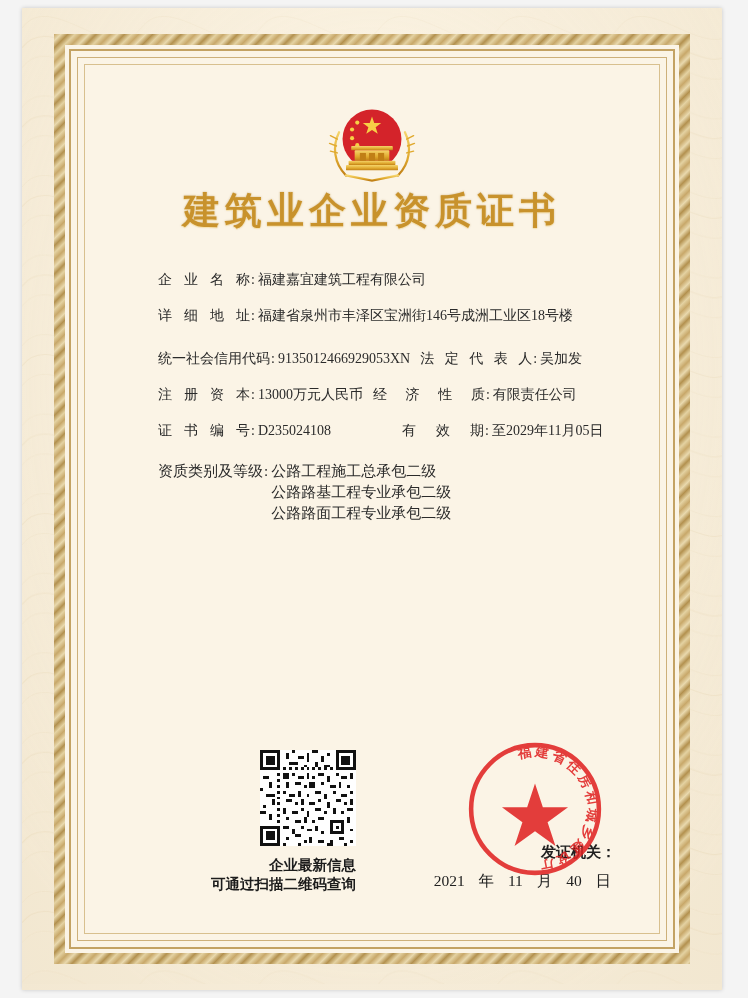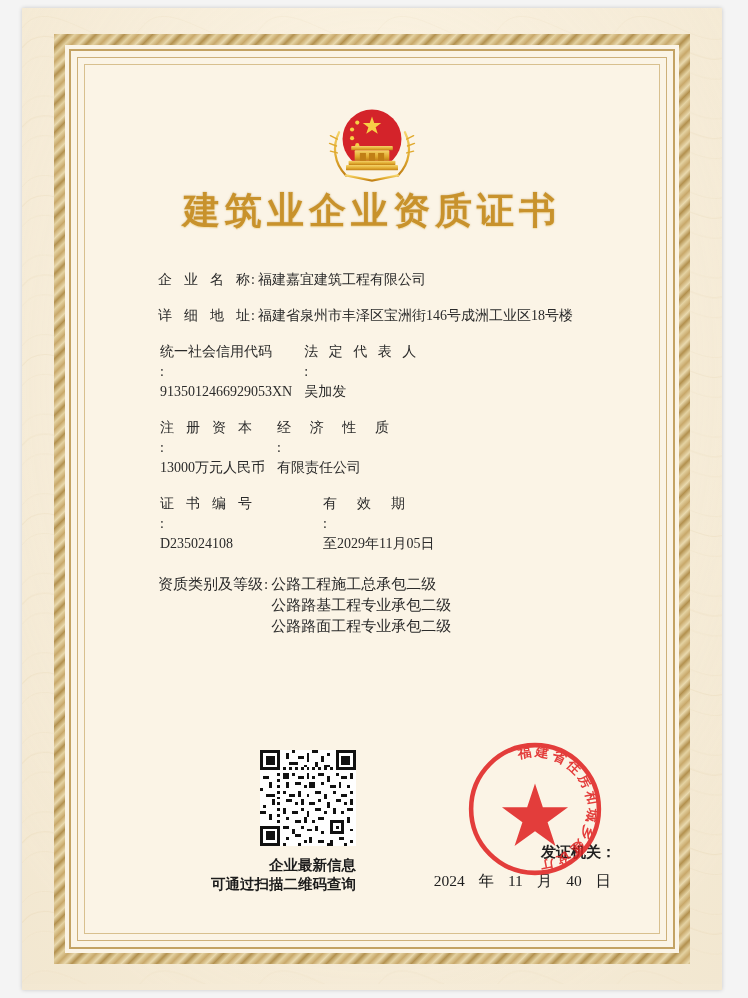--- a/index.html
+++ b/index.html
@@ -143,23 +143,23 @@
   .w-addr { width: 92px; }
   .w-cap  { width: 92px; }
   .w-cert { width: 92px; }
   .val {
     margin-left: 2px;
     letter-spacing: 0px;
   }
   .colon { margin: 0 1px; }
 
   .row-split { display: flex; }
-  .seg { display: flex; align-items: baseline; flex-direction: column; }
+  .seg { display: flex; align-items: baseline; }
   .seg.right { margin-left: 10px; }
-  .w-rep  { width: 112px; }
+  .w-rep  { width: 112px; margin-top: 7px; }
   .w-econ { width: 112px; }
   .w-valid { width: 82px; }
 
   .qual {
     display: flex;
     margin-top: 20px;
     font-size: 15px;
     line-height: 21px;
   }
   .qual-label { white-space: nowrap; }
@@ -501,21 +501,21 @@
         </svg>
         <div class="qr-caption">企业最新信息</div>
         <div class="qr-caption">可通过扫描二维码查询</div>
       </div>
 
       <div class="issuer">
         <span>发证机关</span><span>：</span><span></span>
       </div>
 
       <div class="issue-date">
-        <span>2024</span>
+        <span>2021</span>
         <span>年</span>
         <span>11</span>
         <span>月</span>
         <span>40</span>
         <span>日</span>
       </div>
 
       <svg class="seal" viewBox="0 0 160 160">
         <defs>
           <path id="sealArc" d="M80,80 m-58,0 a58,58 0 1,1 116,0 a58,58 0 1,1 -116,0"></path>

